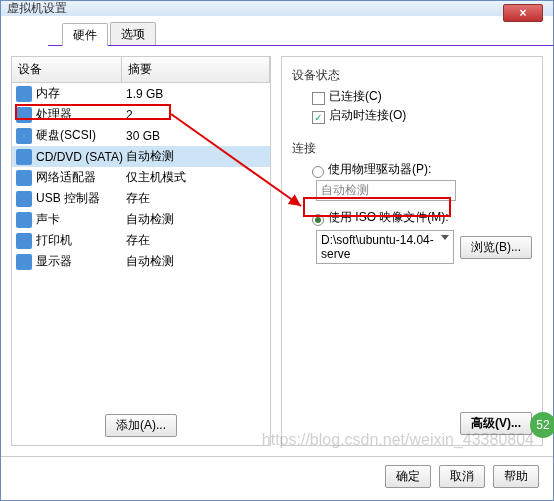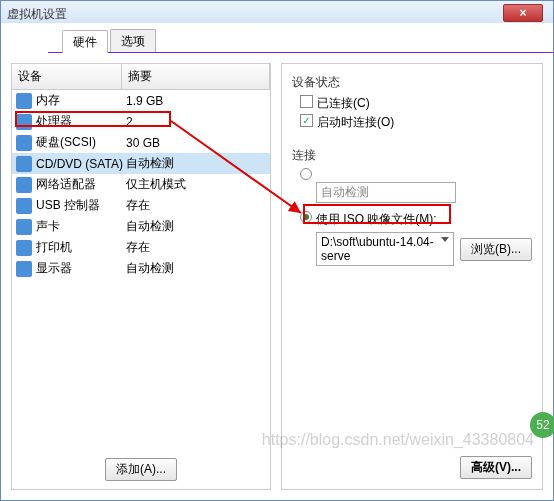--- a/index.html
+++ b/index.html
@@ -1,18 +1,18 @@
 <!DOCTYPE html>
 <html><head>
 <meta charset="utf-8">
 <style>
 * { box-sizing: border-box; font-family: "Microsoft YaHei", "SimSun", sans-serif; font-size: 12px; }
 body { margin: 0; background: #ece9d8; width: 554px; height: 501px; overflow: hidden; }
 .win { background: #fff; border: 1px solid #6a8bbb; width: 554px; height: 501px; display: flex; flex-direction: column; }
-.titlebar { height: 22px; background: linear-gradient(#eaf3fb,#d5e5f6); display: flex; align-items: flex-end; padding: 0 6px; position: relative; }
+.titlebar { height: 15px; background: linear-gradient(#eaf3fb,#d5e5f6); display: flex; align-items: center; padding: 0 6px; position: relative; }
 .title { color: #333; }
 .close { position: absolute; right: 10px; top: 3px; width: 40px; height: 18px; background: linear-gradient(#e07070,#c03030); border: 1px solid #903030; border-radius: 2px; color: #fff; text-align: center; line-height: 16px; font-weight: bold; }
 .tabs { display: flex; padding: 6px 10px 0 14px; border-bottom: 1px solid #6d28d9; margin-left: 47px; }
 .tab { padding: 3px 10px 2px 10px; border: 1px solid #b5b5b5; border-bottom: none; background: #f0f0f0; margin-right: 2px; border-radius: 2px 2px 0 0; cursor: pointer; }
 .tab.active { background: #fff; position: relative; top: 1px; }
 .body { flex: 1; display: flex; padding: 10px; gap: 10px; position: relative; }
 .left { width: 260px; border: 1px solid #ccc; display: flex; flex-direction: column; }
 .listhead { display: flex; background: linear-gradient(#fdfdfd,#ececec); border-bottom: 1px solid #ccc; }
 .listhead div { padding: 4px 6px; border-right: 1px solid #ccc; }
 .lh1 { width: 110px; }
@@ -20,21 +20,21 @@
 .list { flex: 1; overflow: auto; }
 .row { display: flex; align-items: center; padding: 2px 4px; cursor: pointer; }
 .row.sel { background: #cde4f7; }
 .row .ico { width: 16px; height: 16px; margin-right: 4px; }
 .row .c1 { width: 90px; }
 .row .c2 { flex: 1; }
 .left-btns { display: flex; justify-content: center; gap: 10px; padding: 8px; }
 .btn { padding: 2px 10px; border: 1px solid #999; background: linear-gradient(#fdfdfd,#e5e5e5); border-radius: 2px; cursor: pointer; }
 .right { flex: 1; border: 1px solid #ccc; padding: 10px; position: relative; }
 .group-title { color: #333; margin-bottom: 4px; }
-.chk, .rad { display: flex; align-items: flex-start; gap: 4px; margin: 2px 0 2px 8px; }
+.chk, .rad { display: flex; align-items: flex-end; gap: 4px; margin: 2px 0 2px 20px; }
 .chkbox { width: 13px; height: 13px; border: 1px solid #888; background: #fff; display: inline-flex; align-items: center; justify-content: center; font-size: 10px; color: #2a6; }
 .radbox { width: 12px; height: 12px; border: 1px solid #888; border-radius: 50%; background: #fff; display: inline-flex; align-items: center; justify-content: center; }
 .radbox.sel::after { content: ""; width: 6px; height: 6px; background: #3a7d3a; border-radius: 50%; }
 .sel-drop { width: 140px; border: 1px solid #aaa; background: #fff; padding: 1px 4px; margin-left: 24px; color: #888; }
 .iso-row { display: flex; align-items: center; gap: 6px; margin-left: 24px; margin-top: 4px; }
 .iso-input { flex: 1; border: 1px solid #aaa; padding: 2px 16px 2px 4px; background: #fff; position: relative; }
 .caret { position: absolute; right: 4px; top: 4px; width: 0; height: 0; border-left: 4px solid transparent; border-right: 4px solid transparent; border-top: 5px solid #555; }
 .adv { position: absolute; right: 10px; bottom: 10px; font-weight: bold; }
 .footer { display: flex; justify-content: flex-end; align-items: center; gap: 8px; padding: 8px 14px 12px 0; border-top: 1px solid #ccc; }
 .anno-red { position: absolute; border: 2px solid #e00000; }
@@ -124,20 +124,21 @@
       <div class="chk">
         <span class="chkbox">✓</span>
         <span>启动时连接(O)</span>
       </div>
 
       <div style="height:14px"></div>
       <div class="group-title">连接</div>
 
       <div class="rad">
         <span class="radbox"></span>
+        <span>使用物理驱动器(P):</span>
       </div>
       <div class="sel-drop">自动检测</div>
 
       <div class="rad" style="margin-top:8px">
         <span class="radbox sel"></span>
         <span>使用 ISO 映像文件(M):</span>
       </div>
       <div class="iso-row">
         <div class="iso-input">
           <span>D:\soft\ubuntu-14.04-serve</span>
@@ -154,16 +155,21 @@
     <svg class="arrow" width="520" height="420">
       <defs>
           <marker id="ah" markerWidth="8" markerHeight="8" refX="6" refY="3" orient="auto">
         <path d="M0,0 L6,3 L0,6 Z" fill="#e00000"></path>
           </marker>
         </defs>
       <line x1="170" y1="68" x2="300" y2="160" stroke="#e00000" stroke-width="2" marker-end="url(#ah)"></line>
     </svg>
   </div>
 
+  <div class="footer">
+    <button class="btn">确定</button>
+    <button class="btn">取消</button>
+    <button class="btn">帮助</button>
+  </div>
 
   <div class="watermark">https://blog.csdn.net/weixin_43380804</div>
   <div class="badge">52</div>
 </div>
 
 </body></html>

